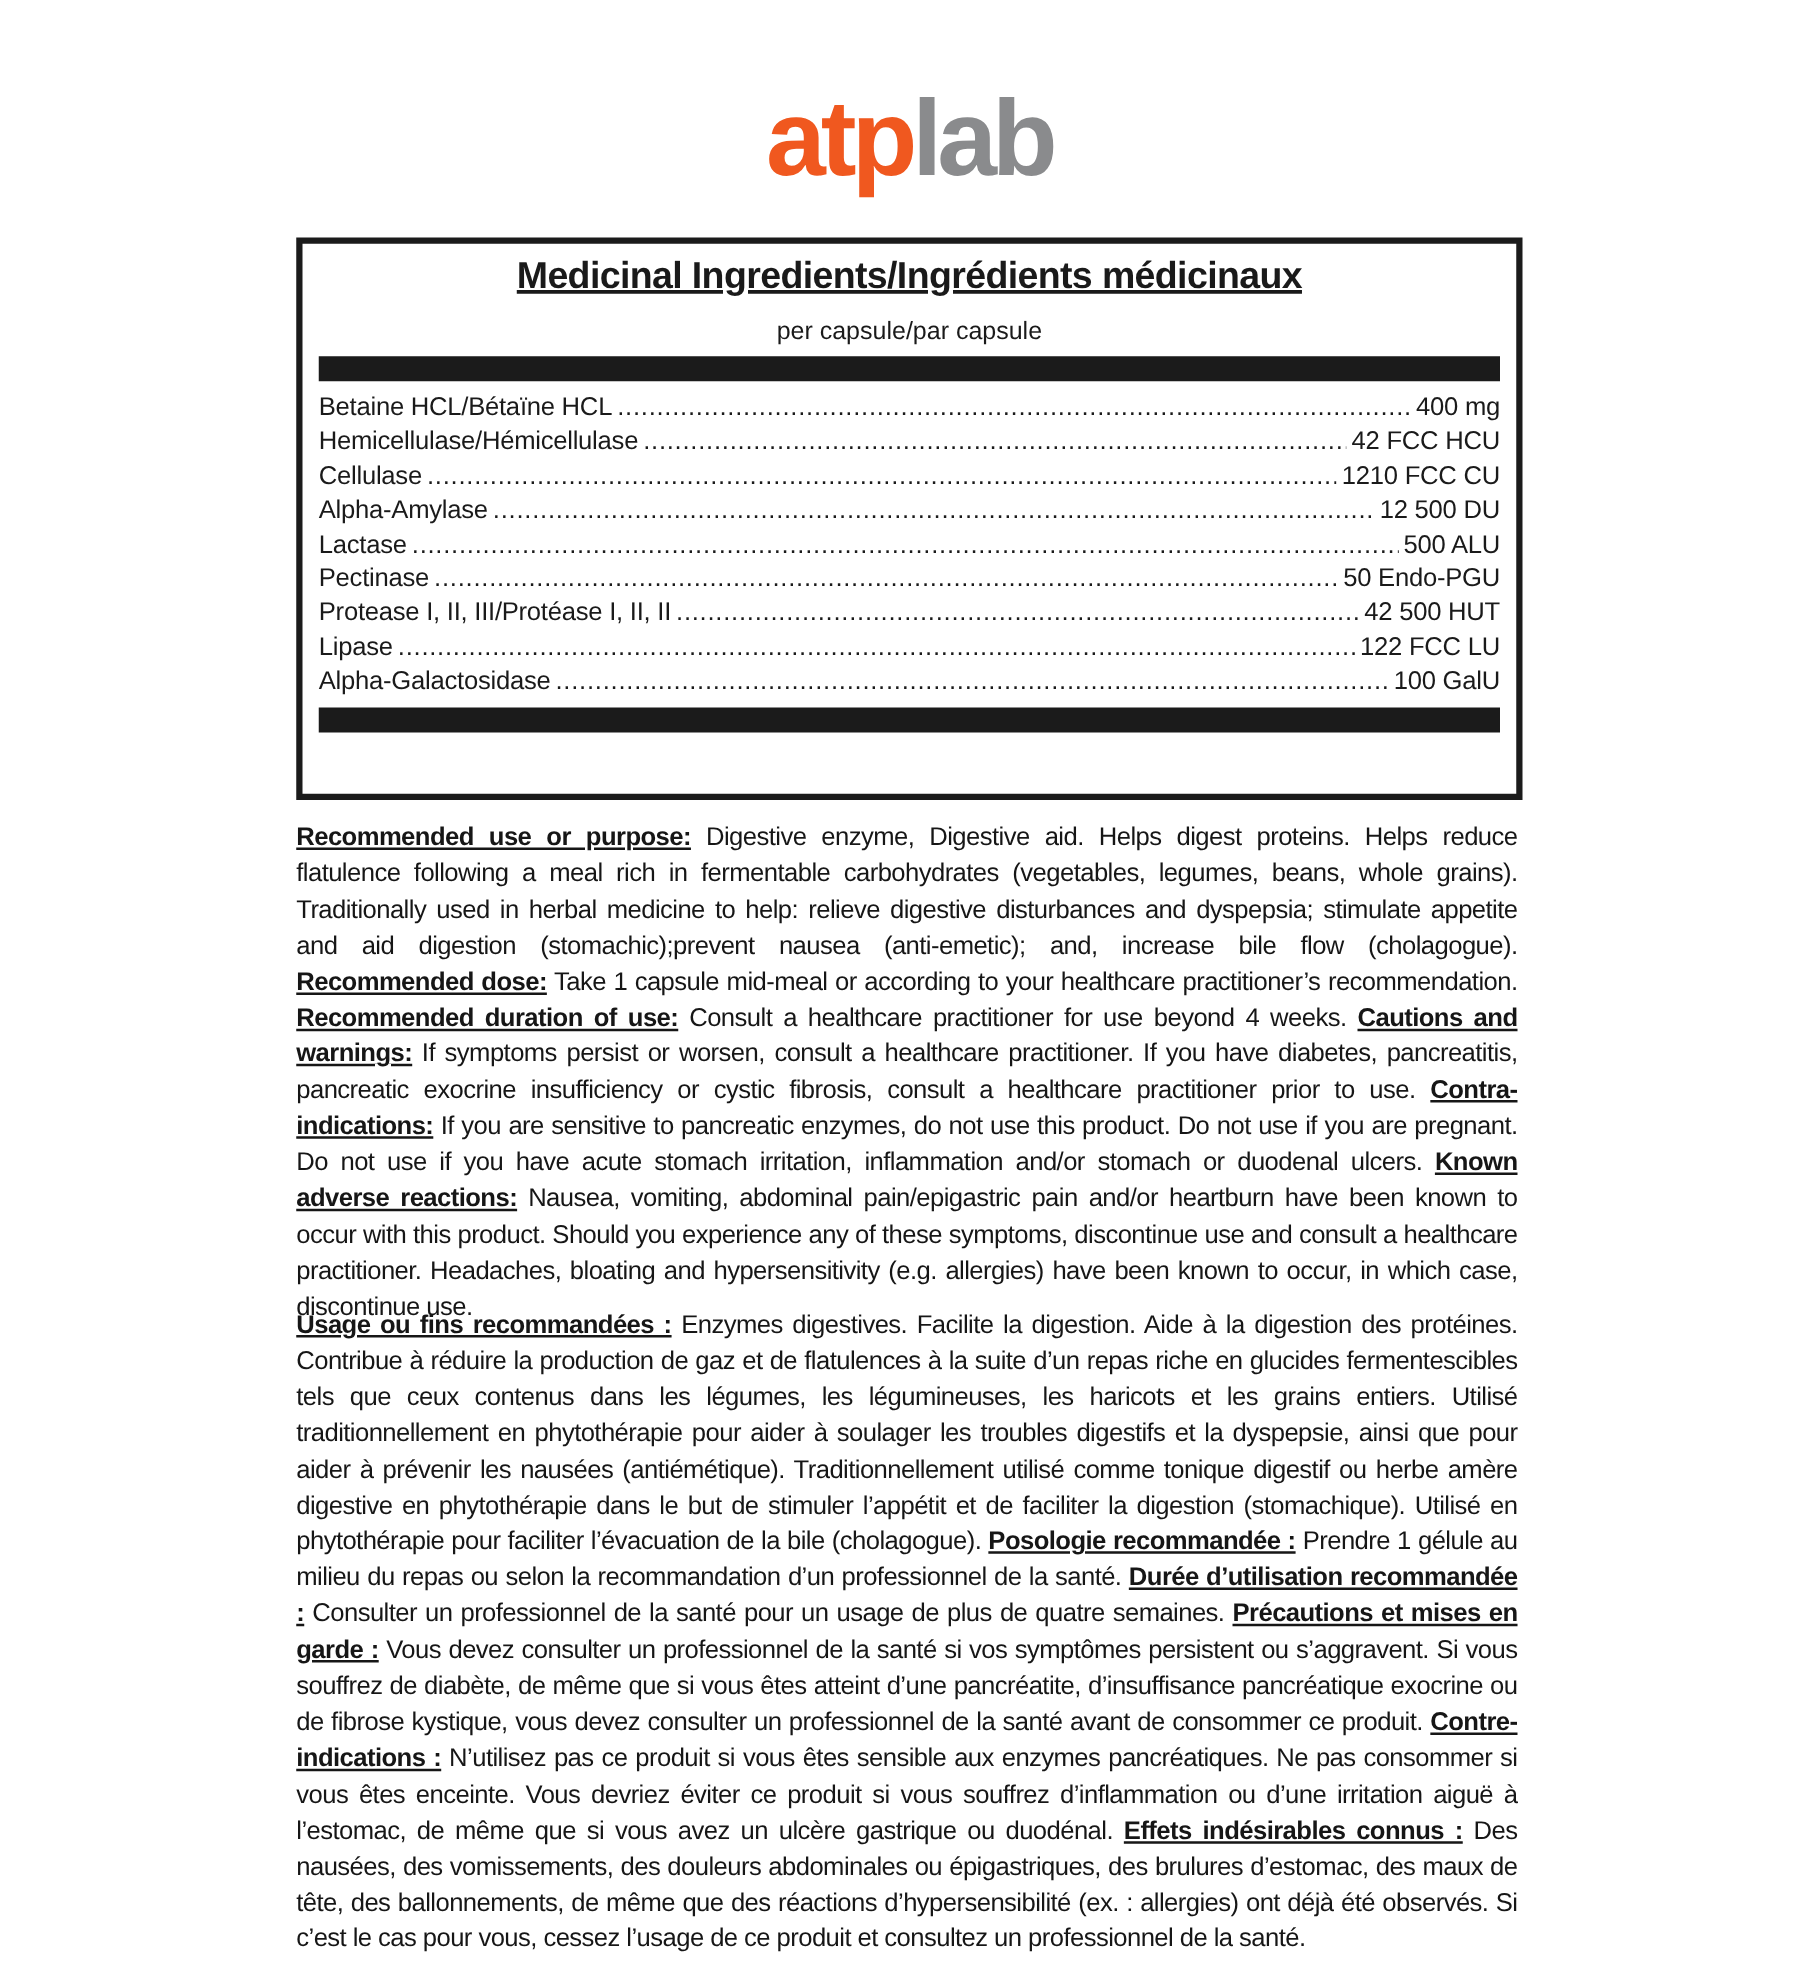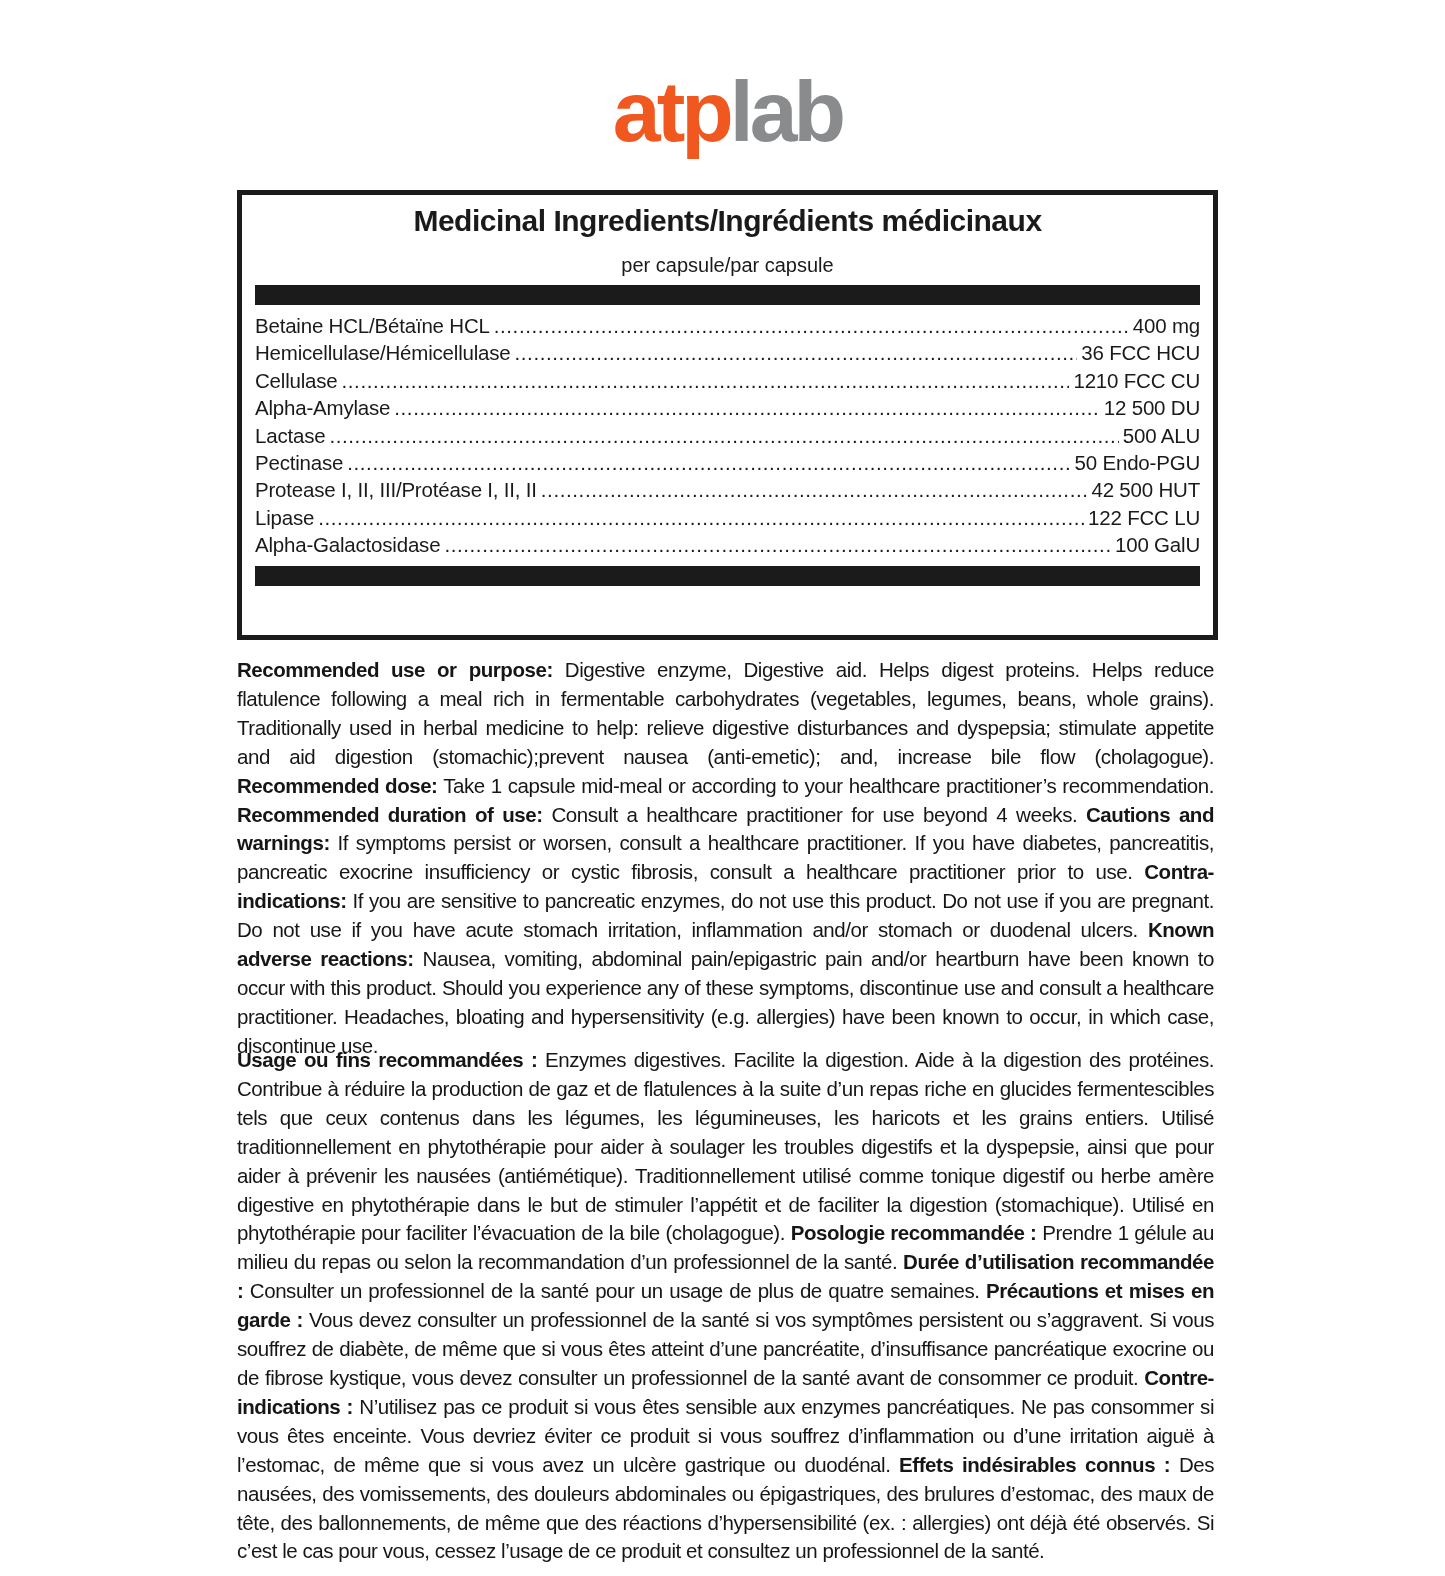--- a/index.html
+++ b/index.html
@@ -17,21 +17,21 @@
   .logo-lab { color:#8A8B8D; }
 
   
   .panel {
     position:absolute; top:190px; left:237px; width:981px; height:450px;
     box-sizing:border-box; border:5px solid #1b1b1b; padding:0 13px;
     background:#ffffff;
   }
   .panel-title {
     margin:8px 0 0 0; text-align:center;
-    font-size:30px; font-weight:bold; letter-spacing:-0.5px; line-height:1.2;
+    font-size:30px; font-weight:bold; letter-spacing:-0.5px; line-height:1.2;text-decoration:underline;
   }
   .panel-subtitle {
     text-align:center; font-size:20px; margin-top:14px; line-height:1.2;
   }
   .bar { height:20px; background:#1b1b1b; }
   .bar-top { margin:8px 0 7px 0; }
   .bar-bottom { margin:7px 0 0 0; }
 
   .ingredients { display:block; }
   .row {
@@ -44,21 +44,21 @@
     letter-spacing:0.6px;
     content:"......................................................................................................................................................................................................................................";
   }
 
   
   .body-text {
     position:absolute; left:237px; width:977px; margin:0;
     font-size:20.5px; line-height:28.9px; letter-spacing:-0.45px;
     text-align:justify; color:#161616;
   }
-  .body-text b { font-weight:bold; }
+  .body-text b { font-weight:bold;text-decoration:underline; }
   .text-en { top:656px; }
   .text-fr { top:1046px; }
 </style>
 </head>
 <body>
 
 <div class="page">
 
   <div class="logo">
     <span class="logo-atp">atp</span><span class="logo-lab">lab</span>
@@ -73,21 +73,21 @@
 
         <div class="row">
           <span class="ing-name">Betaine HCL/Bétaïne HCL</span>
           <span class="dots"></span>
           <span class="ing-value">400 mg</span>
         </div>
 
         <div class="row">
           <span class="ing-name">Hemicellulase/Hémicellulase</span>
           <span class="dots"></span>
-          <span class="ing-value">36 FCC HCU</span>
+          <span class="ing-value">42 FCC HCU</span>
         </div>
 
         <div class="row">
           <span class="ing-name">Cellulase</span>
           <span class="dots"></span>
           <span class="ing-value">1210 FCC CU</span>
         </div>
 
         <div class="row">
           <span class="ing-name">Alpha-Amylase</span>

